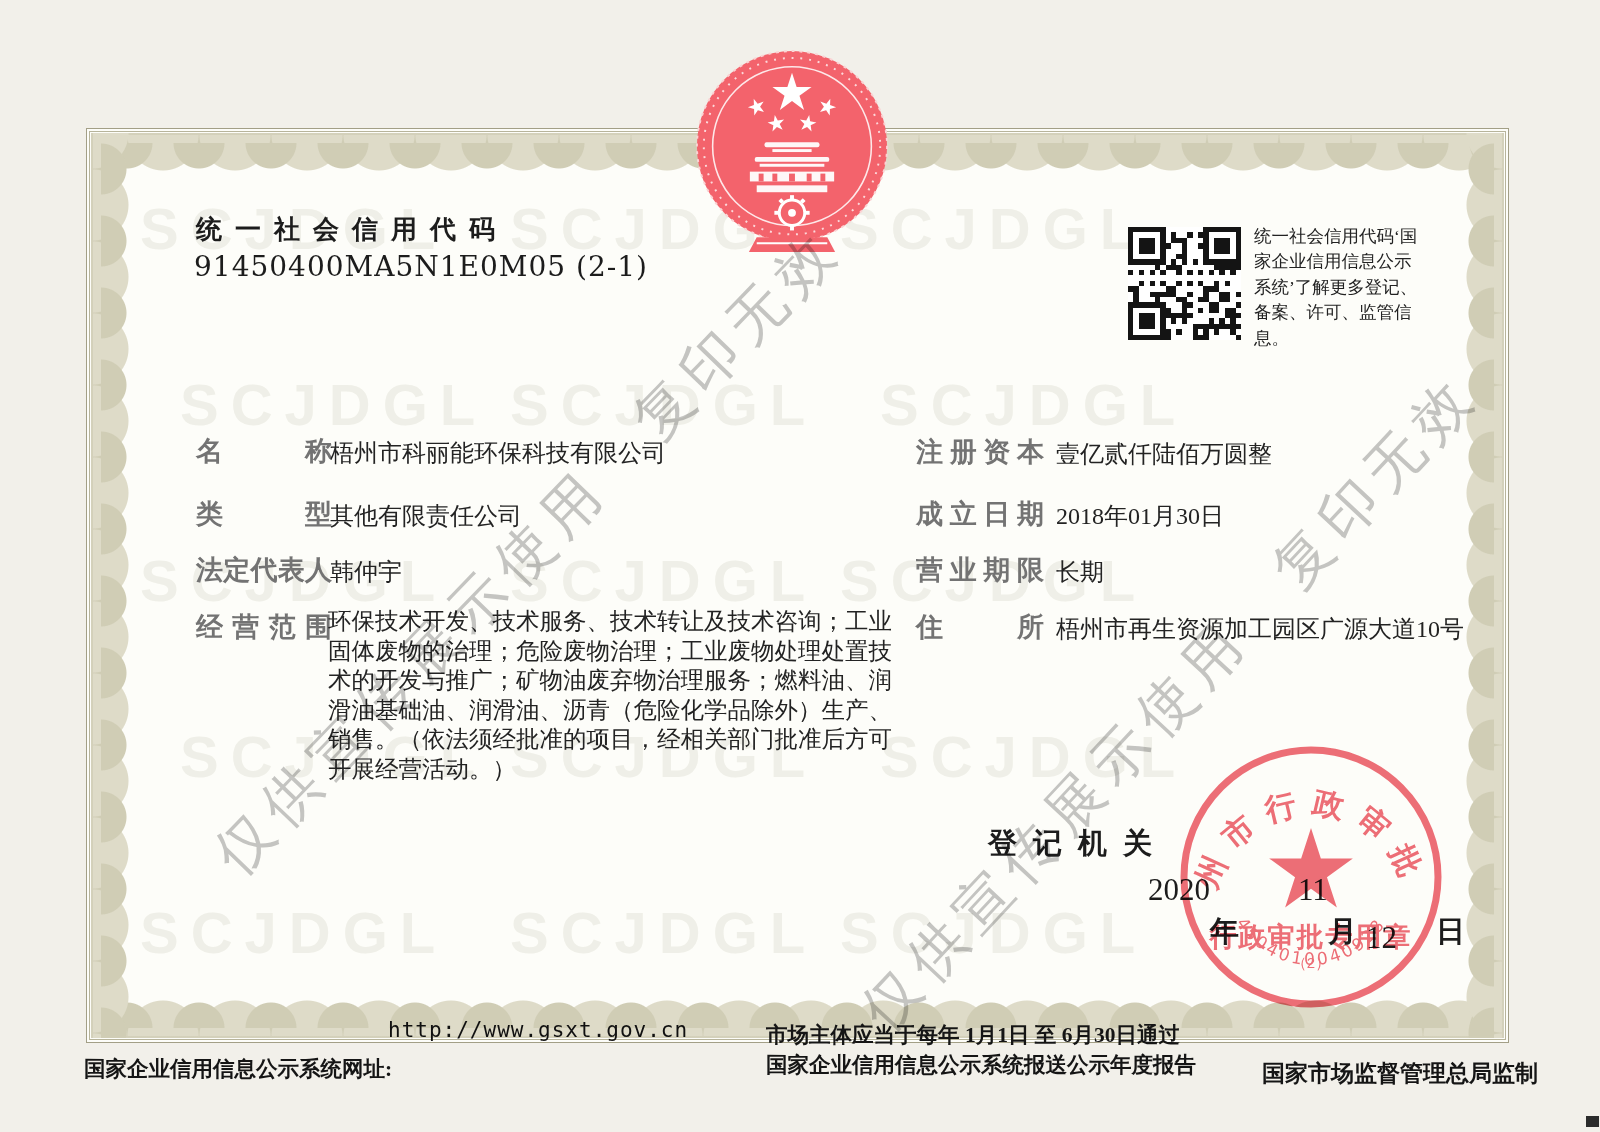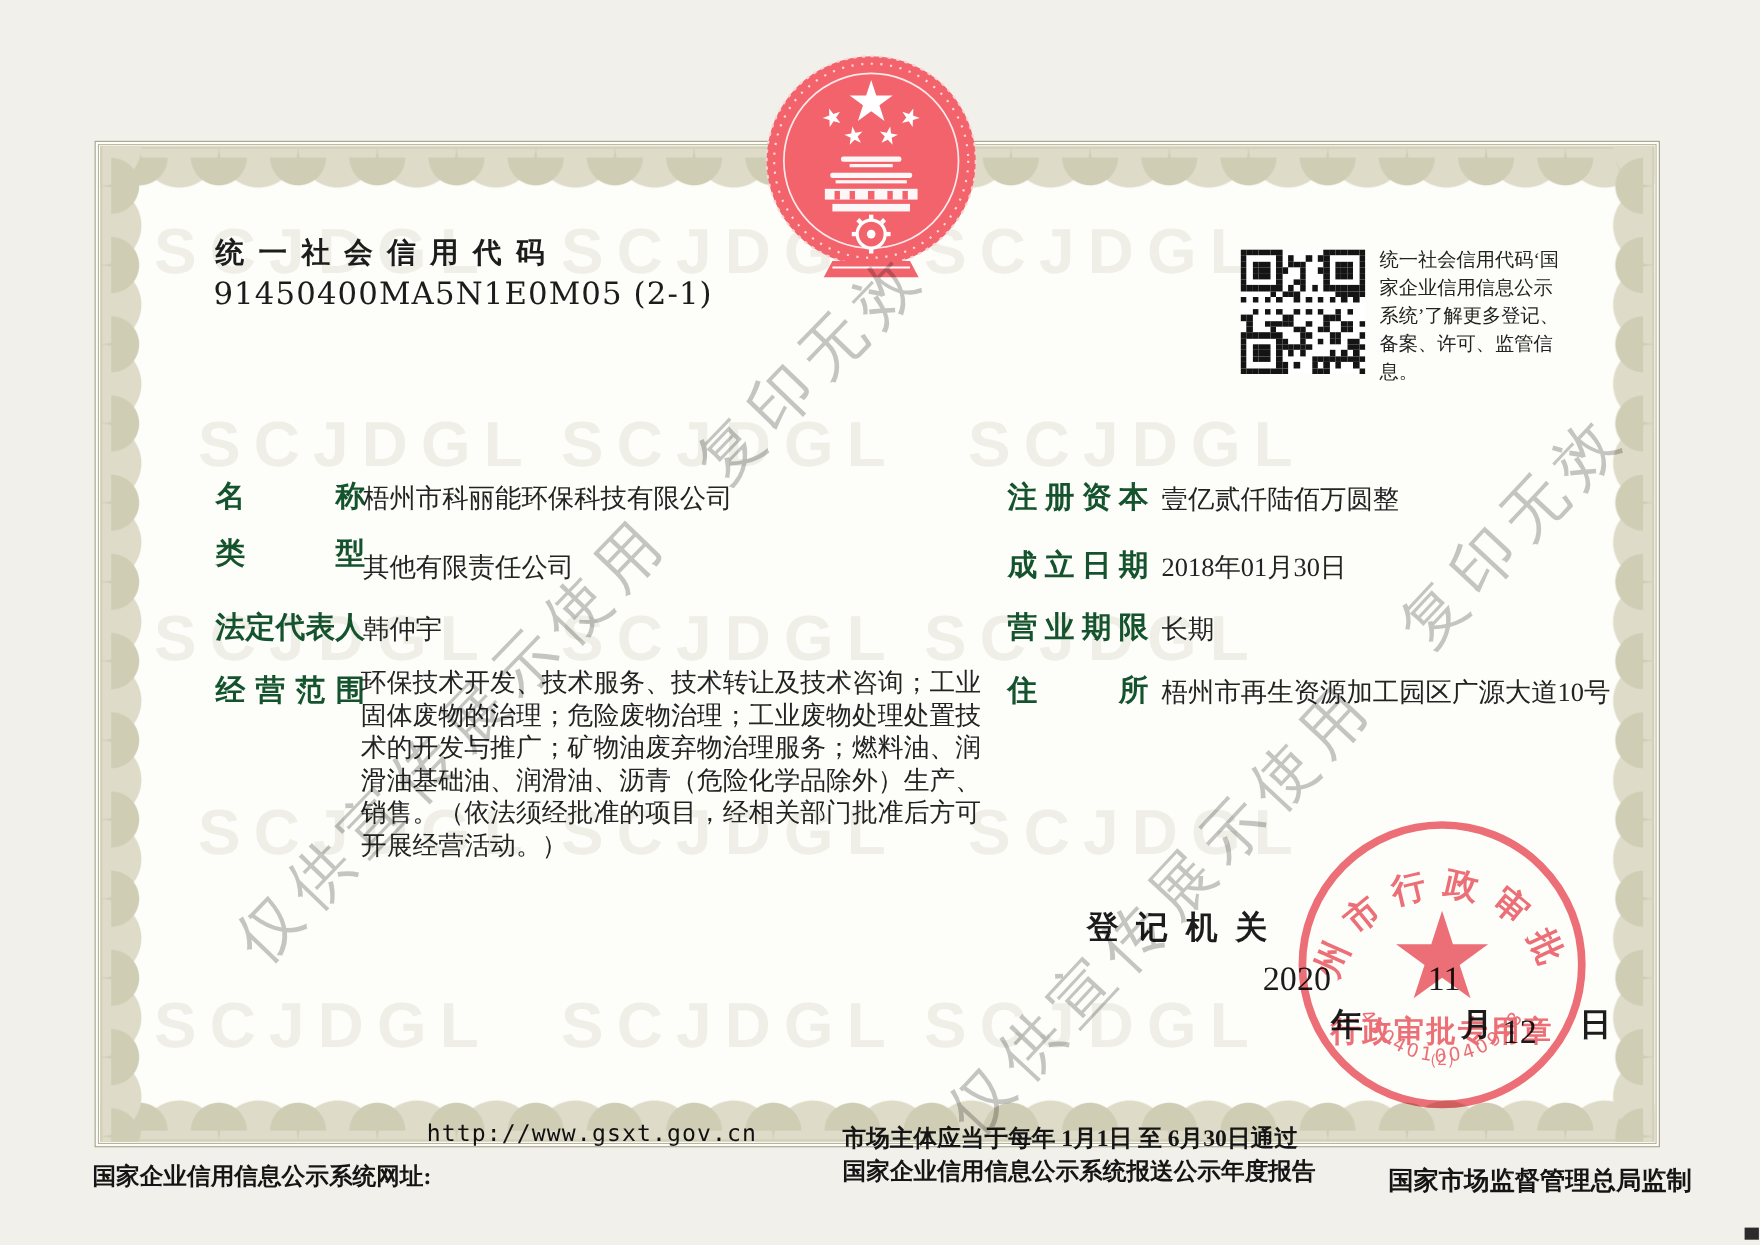--- a/index.html
+++ b/index.html
@@ -25,21 +25,21 @@
       linear-gradient(90deg,#d4d1bb,#cfccb4) 0 0/11px 100% no-repeat;}
   .e.l{left:0;}
   .e.r{right:0;transform:scaleX(-1);}
   
   #tiles{position:absolute;left:140px;top:140px;width:1330px;height:880px;z-index:2;
          display:flex;flex-wrap:wrap;align-content:space-between;overflow:hidden;pointer-events:none;}
   .tile{width:330px;height:176px;font:700 58px "Liberation Sans",sans-serif;
         color:rgba(168,166,142,0.16);letter-spacing:12px;display:flex;align-items:center;}
   
   .abs{position:absolute;z-index:5;}
-  .label{font-weight:700;font-size:27px;font-family:"Liberation Sans",sans-serif;color:#14532d;}
+  .label{font-weight:700;font-size:27px;font-family:"Liberation Sans",sans-serif;color:#737373;}
   .spread{display:inline-block;width:136px;text-align:justify;text-align-last:justify;}
   .val{font-family:"Liberation Serif","DejaVu Serif",serif;font-size:24px;color:#232323;}
   .credit-label{font-size:26px;font-weight:700;letter-spacing:13px;}
   .credit-code{font-family:"DejaVu Serif",serif;font-size:28px;letter-spacing:1px;}
   .title{font-size:90px;font-weight:900;letter-spacing:26px;color:#111;
          font-family:"Liberation Sans",sans-serif;}
   .subtitle{font-size:36px;letter-spacing:22px;font-weight:600;color:#2a2a2a;
             font-family:"Liberation Serif",serif;}
   .qr-caption{width:164px;font-family:"Liberation Serif",serif;font-size:17.5px;
               line-height:1.45;color:#222;}
@@ -590,21 +590,21 @@
       <i></i>
       <i></i>
       <i></i>
       <i class="on"></i>
     </div>
   <div class="abs qr-caption" style="left:1254px;top:224px;">统一社会信用代码‘国家企业信用信息公示系统’了解更多登记、备案、许可、监管信息。</div>
 
   <div class="abs label" style="left:196px;top:433px;"><span class="spread">名称</span></div>
   <div class="abs val" style="left:330px;top:437px;">梧州市科丽能环保科技有限公司</div>
 
-  <div class="abs label" style="left:196px;top:485px;"><span class="spread">类型</span></div>
+  <div class="abs label" style="left:196px;top:496px;"><span class="spread">类型</span></div>
   <div class="abs val" style="left:330px;top:500px;">其他有限责任公司</div>
 
   <div class="abs label" style="left:196px;top:552px;"><span class="spread">法定代表人</span></div>
   <div class="abs val" style="left:330px;top:556px;">韩仲宇</div>
 
   <div class="abs label" style="left:196px;top:609px;"><span class="spread">经营范围</span></div>
   <div class="abs val scope" style="left:328px;top:607px;">环保技术开发、技术服务、技术转让及技术咨询；工业固体废物的治理；危险废物治理；工业废物处理处置技术的开发与推广；矿物油废弃物治理服务；燃料油、润滑油基础油、润滑油、沥青（危险化学品除外）生产、销售。（依法须经批准的项目，经相关部门批准后方可开展经营活动。）</div>
 
   <div class="abs label" style="left:916px;top:434px;"><span class="spread" style="width:128px;">注册资本</span></div>
   <div class="abs val" style="left:1056px;top:438px;">壹亿贰仟陆佰万圆整</div>

